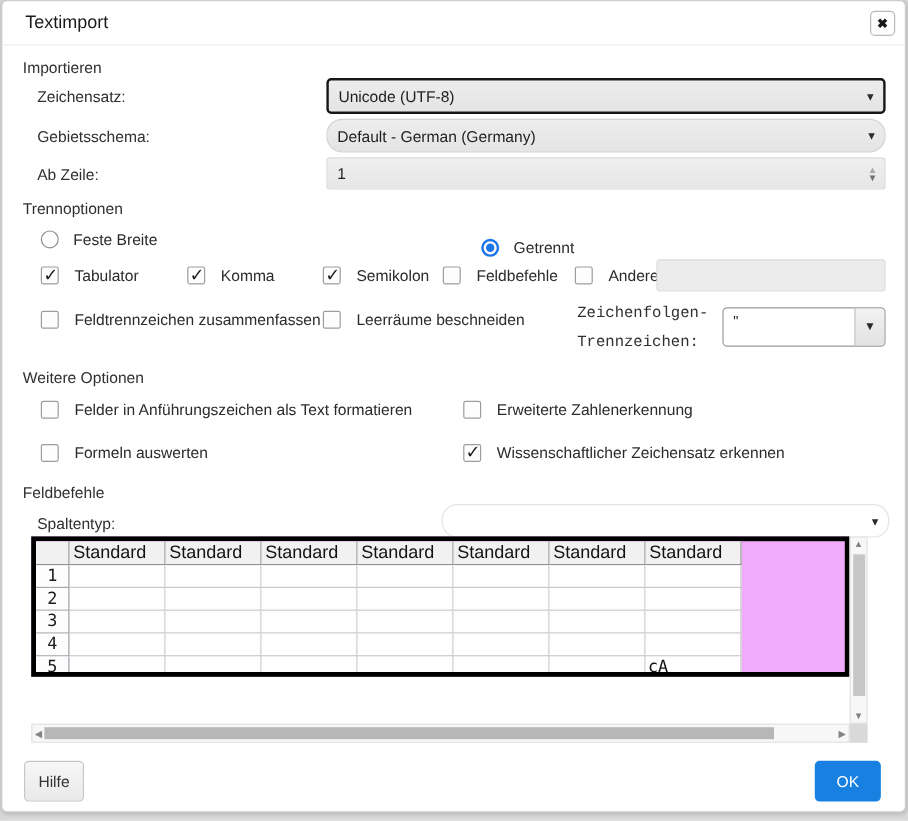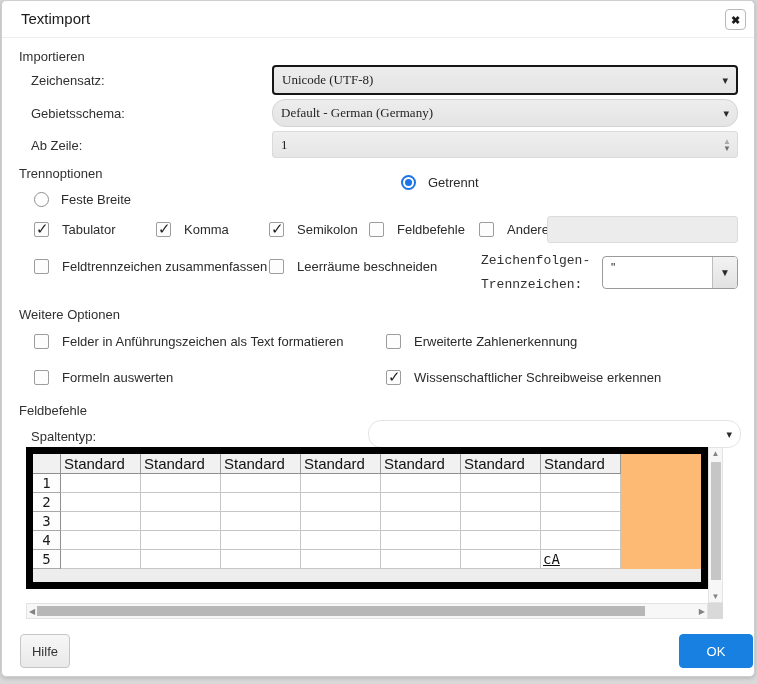--- a/index.html
+++ b/index.html
@@ -17,21 +17,21 @@
   .title-sep { position:absolute; left:0; top:36px; width:100%; height:1px; background:#ececec; }
 
   .sect-label { position:absolute; font-size:13px; color:#303030; }
   .field-label { position:absolute; font-size:13px; color:#303030; }
 
   
   .dropdown { position:absolute; background:linear-gradient(#ededed,#e4e4e4); border:1px solid #d3d3d3;
     border-radius:13px; display:flex; align-items:center; padding:0 8px; }
   .dropdown.focused { border:2px solid #161616; border-radius:4px; }
   .dropdown.white { background:#ffffff; border:1px solid #e4e4e4; }
-  .dd-text { flex:1; font-size:13px; color:#1f1f1f; white-space:nowrap; overflow:hidden;font-family:Liberation Serif, serif; }
+  .dd-text { flex:1; font-size:13px; color:#1f1f1f; white-space:nowrap; overflow:hidden; }
   .dd-arrow { font-size:11px; color:#2a2a2a; margin-left:6px; }
 
   .spinfield { position:absolute; background:linear-gradient(#efefef,#e6e6e6); border:1px solid #dadada;
     border-radius:3px; display:flex; align-items:center; padding:0 6px 0 8px; }
   .spin-arrows { margin-left:auto; display:flex; flex-direction:column; line-height:7px; }
   .spin-up { font-size:8px; color:#aaaaaa; }
   .spin-down { font-size:8px; color:#6f6f6f; }
 
   .textfield { position:absolute; background:#ececec; border:1px solid #dcdcdc; border-radius:3px;
     font-family:"Liberation Sans", sans-serif; font-size:13px; color:#1f1f1f; padding:0 6px; }
@@ -51,22 +51,22 @@
     margin:-3.5px 0 0 -3.5px; border-radius:50%; background:#1b74e8; }
   .cb { width:15px; height:15px; border:1px solid #9d9d9d; border-radius:2px; background:#fdfdfd;
     margin-right:13px; position:relative; flex:none; }
   .cb.checked::after { content:"✓"; position:absolute; left:1px; top:-3px; font-size:15px; color:#1c1c1c; }
   .item-label { font-size:13px; color:#2b2b2b; white-space:nowrap; }
 
   .two-line-label { position:absolute; font-size:13px; color:#303030; line-height:24px; }
 
   
   .grid-area { position:absolute; left:24px; top:446px; width:697px; height:172px; }
-  .grid-viewport { position:absolute; left:0; top:0; width:682px; height:142px; background:#fdba74;
-    border:7px solid #000000; overflow:hidden; }
+  .grid-viewport { position:absolute; left:0; top:0; width:682px; height:117px; background:#f0abfc;
+    border:4px solid #000000; overflow:hidden; }
   .grid-header { display:flex; height:20px; }
   .gh-corner { width:28px; flex:none; background:#f1f1f1; border-right:1px solid #8f8f8f; border-bottom:1px solid #8f8f8f; }
   .gh-cell { width:80px; flex:none; background:#f1f1f1; border-right:1px solid #9a9a9a; border-bottom:1px solid #8f8f8f;
     font-size:15px; color:#141414; padding:0 0 0 3px; line-height:19px; white-space:nowrap; overflow:hidden; cursor:pointer; }
   .g-row { display:flex; height:19px; }
   .g-num { width:28px; flex:none; background:#fdfdfd; border-right:1px solid #8f8f8f; border-bottom:1px solid #a8a8a8;
     font-family:"DejaVu Sans Mono", monospace; font-size:14px; color:#1c1c1c; text-align:center; line-height:18px; }
   .g-cell { width:80px; flex:none; background:#ffffff; border-right:1px solid #c6c6c6; border-bottom:1px solid #c6c6c6;
     font-family:"DejaVu Sans Mono", monospace; font-size:14px; color:#111; line-height:18px; padding-left:2px;
     white-space:nowrap; overflow:hidden;text-decoration:underline; }
@@ -83,21 +83,21 @@
   .hthumb { position:absolute; left:10px; top:2px; width:608px; height:10px; background:#b7b7b7; }
   .h-left { position:absolute; left:2px; top:3px; font-size:8px; color:#848484; }
   .h-right { position:absolute; right:2px; top:3px; font-size:8px; color:#848484; }
   .scroll-corner { position:absolute; left:682px; top:156px; width:15px; height:16px; background:#d9d9d9; }
 
   
   .btn { position:absolute; top:633px; height:34px; border-radius:4px; font-size:13px; cursor:pointer;
     font-family:"Liberation Sans", sans-serif; }
   .btn-help { left:18px; width:50px; background:linear-gradient(#f7f7f7,#e9e9e9);
     border:1px solid #c6c6c6; color:#333; }
-  .btn-ok { left:677px; width:74px; background:#1780e0; border:1px solid #1780e0; color:#ffffff; }
+  .btn-ok { left:677px; width:55px; background:#1780e0; border:1px solid #1780e0; color:#ffffff; }
 </style>
 </head>
 <body>
 
 <div class="dialog">
 
   <span class="title">Textimport</span>
   <button class="close-btn">
     <span>✖</span>
   </button>
@@ -125,21 +125,21 @@
         <span class="spin-down">▼</span>
       </span>
   </div>
 
   <div class="sect-label" style="left:17px; top:165px;">Trennoptionen</div>
 
   <div class="radio-item" style="left:32px; top:191px;">
     <span class="radio"></span>
     <span class="item-label">Feste Breite</span>
   </div>
-  <div class="radio-item" style="left:399px; top:174px;">
+  <div class="radio-item" style="left:399px; top:198px;">
     <span class="radio selected"></span>
     <span class="item-label">Getrennt</span>
   </div>
 
   <div class="cb-item" style="left:32px; top:221px;">
     <span class="cb checked"></span>
     <span class="item-label">Tabulator</span>
   </div>
   <div class="cb-item" style="left:154px; top:221px;">
     <span class="cb checked"></span>
@@ -186,21 +186,21 @@
   <div class="cb-item" style="left:384px; top:333px;">
     <span class="cb"></span>
     <span class="item-label">Erweiterte Zahlenerkennung</span>
   </div>
   <div class="cb-item" style="left:32px; top:369px;">
     <span class="cb"></span>
     <span class="item-label">Formeln auswerten</span>
   </div>
   <div class="cb-item" style="left:384px; top:369px;">
     <span class="cb checked"></span>
-    <span class="item-label">Wissenschaftlicher Schreibweise erkennen</span>
+    <span class="item-label">Wissenschaftlicher Zeichensatz erkennen</span>
   </div>
 
   <div class="sect-label" style="left:17px; top:402px;">Feldbefehle</div>
   <div class="field-label" style="left:29px; top:428px;">Spaltentyp:</div>
   <div class="dropdown white" style="left:366px; top:419px; width:373px; height:28px;">
     <span class="dd-text"></span>
     <span class="dd-arrow">▾</span>
   </div>
 
   <div class="grid-area">

